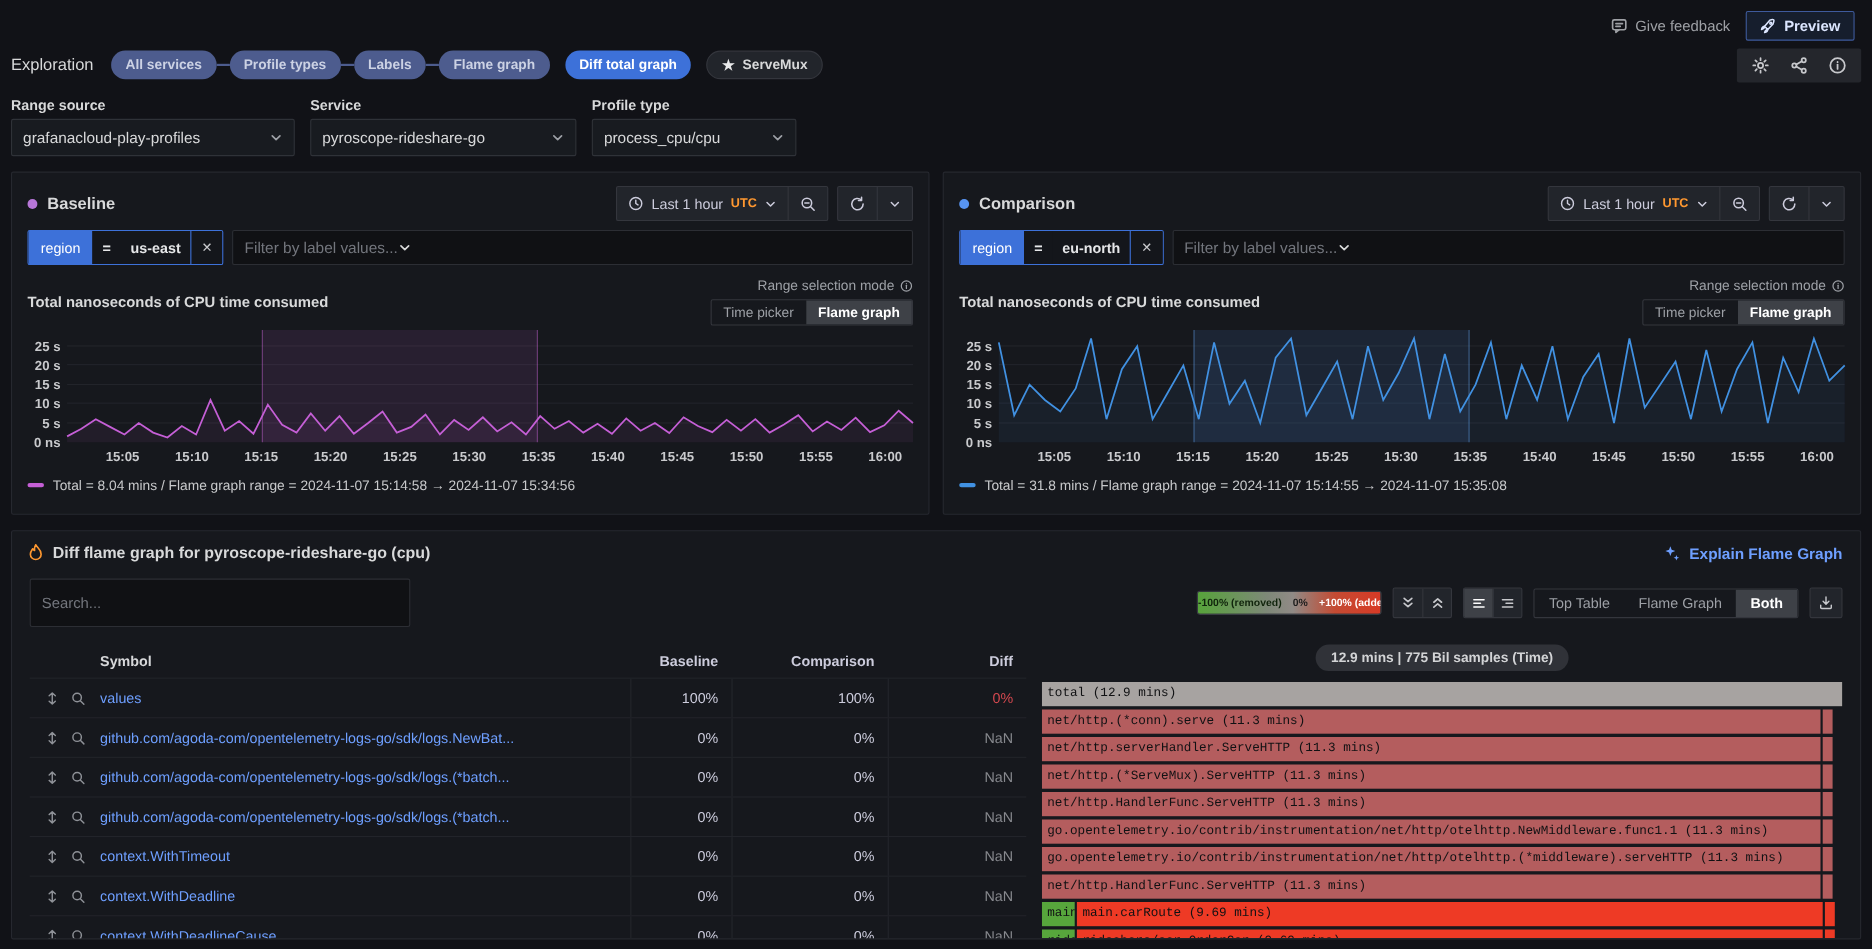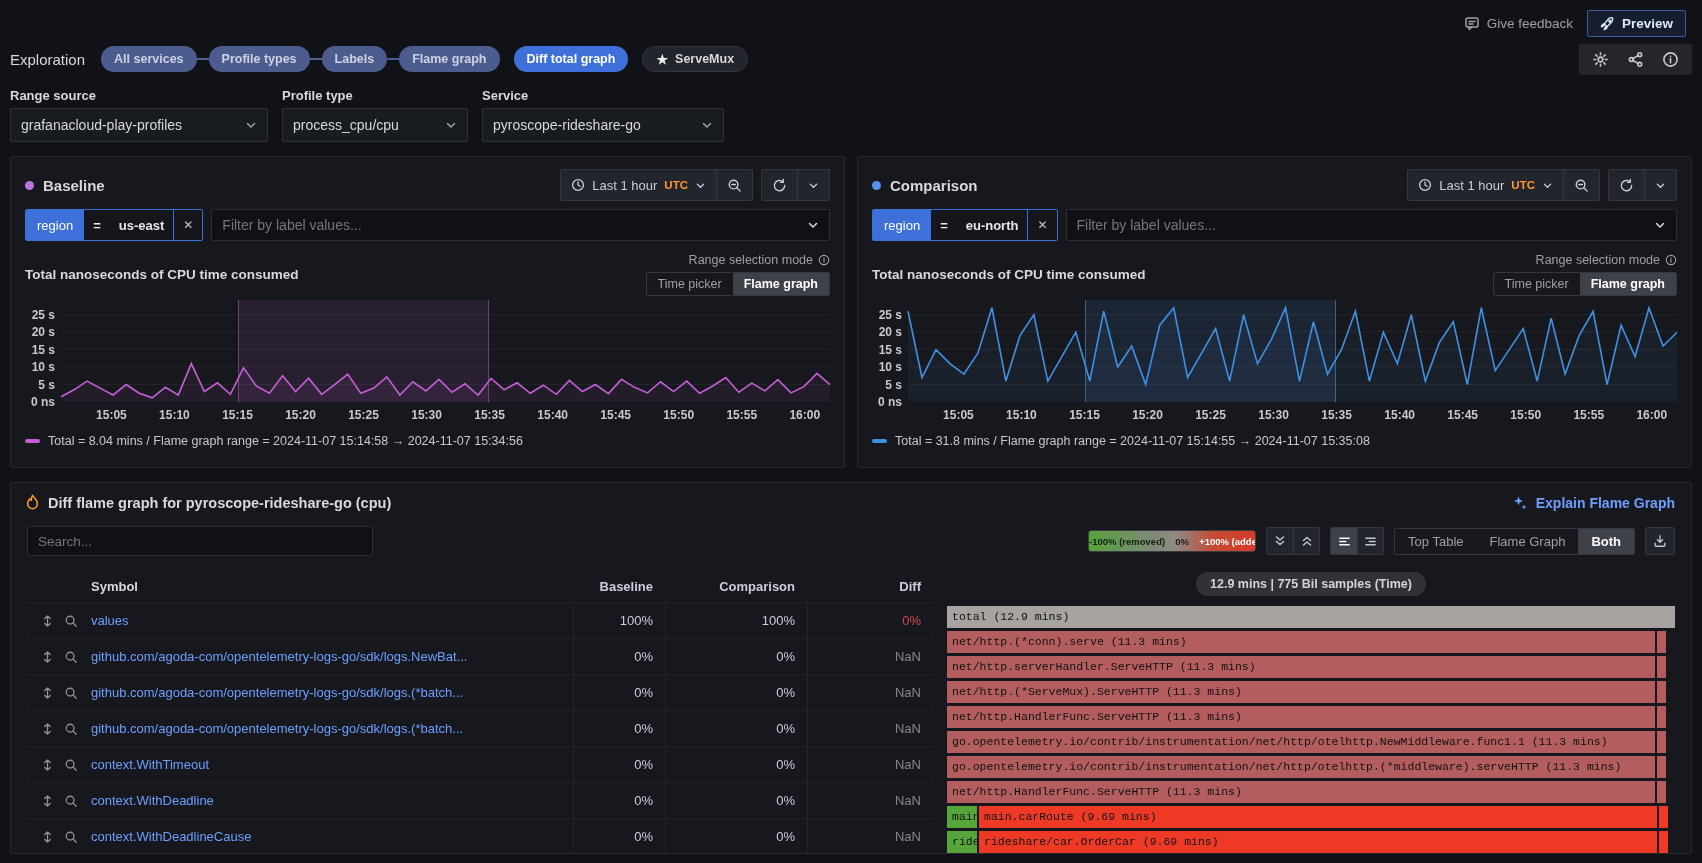--- a/index.html
+++ b/index.html
@@ -60,21 +60,21 @@
   .gbtn + .gbtn { border-left:1px solid #34363d; }
   .utc { color:#ff9830; font-size:11.5px; font-weight:700; }
   .tp-gap { width:8px; }
   .filter-row { display:flex; padding:0 14px; gap:0; }
   .chip { display:flex; align-items:stretch; height:32px; border:1px solid #3d71d9; border-radius:2px; overflow:hidden; }
   .chip-key { background:#3d71d9; color:#fff; display:flex; align-items:center; padding:0 11px; font-size:13px; font-weight:500; }
   .chip-op,.chip-val { background:#14161b; color:#e6e7e9; display:flex; align-items:center; padding:0 9px; font-size:13px; font-weight:600; }
   .chip-x { background:#14161b; border-left:1px solid #3d71d9; color:#c9cacd; display:flex; align-items:center;
     padding:0 9px; font-size:12px; cursor:pointer; }
   .filter-input { flex:1; margin-left:8px; height:32px; background:#101114; border:1px solid #2c2e34; border-radius:2px;
-    display:flex; align-items:center; justify-content:space-between; padding:0 10px; cursor:text; }
+    display:flex; align-items:center; justify-content:flex-start; padding:0 10px; cursor:text; }
   .placeholder { color:#73767d; font-size:14px; }
   .chart-head { display:flex; align-items:flex-start; padding:12px 14px 0 14px; }
   .chart-title { font-size:13.5px; font-weight:700; margin-top:14px; }
   .range-col { margin-left:auto; display:flex; flex-direction:column; align-items:flex-end; gap:5px; }
   .range-label { display:flex; align-items:center; gap:5px; color:#9da0a6; font-size:12.5px; }
   .toggle-group { display:flex; border:1px solid #34363d; border-radius:2px; overflow:hidden; }
   .tbtn { padding:4px 11px; font-size:12.5px; color:#9da0a6; cursor:pointer; background:transparent; }
   .tbtn.on { background:#3e4147; color:#fff; font-weight:600; }
   .chart { display:flex; padding:10px 14px 0 6px; }
   .ylabels { width:44px; position:relative; height:96px; }
@@ -89,21 +89,21 @@
   .dash { width:15px; height:4px; border-radius:2px; }
 
   
   .diffpanel { margin-top:14px; background:#16181d; border:1px solid #26282f; border-radius:2px;
     height:372px; display:flex; flex-direction:column; }
   .diff-head { display:flex; align-items:center; padding:11px 16px 9px 14px; }
   .diff-title { font-size:14.5px; font-weight:700; margin-left:8px; }
   .explain { margin-left:auto; display:flex; align-items:center; gap:8px; color:#6e9fff; font-size:14px;
     font-weight:600; cursor:pointer; }
   .diff-toolbar { display:flex; align-items:center; padding:6px 16px 12px 16px; }
-  .search { width:346px; height:30px; background:#101114; border:1px solid #2c2e34; border-radius:2px;
+  .search { width:346px; height:44px; background:#101114; border:1px solid #2c2e34; border-radius:2px;
     color:#d8d9da; font-size:13.5px; padding:8px 10px; font-family:"Liberation Sans",sans-serif; }
   .search::placeholder { color:#73767d; }
   .tb-right { margin-left:auto; display:flex; align-items:center; gap:10px; }
   .scale { display:flex; height:22px; width:168px; border:1px solid #3a3d44; border-radius:3px; overflow:hidden;
     background:linear-gradient(90deg,#57a33b 0%,#7e8878 38%,#908a86 52%,#c44b33 75%,#d83a26 100%);
     align-items:center; font-size:9.5px; font-weight:700; }
   .scale span { flex:1; text-align:center; white-space:nowrap; }
   .sc-rem { color:#10240c; } .sc-zero { color:#1d1d1d; flex:0 0 34px !important; } .sc-add { color:#fff; }
   .mini-group { display:flex; border:1px solid #34363d; border-radius:2px; overflow:hidden; background:#22252b; }
   .mbtn { width:26px; height:26px; display:flex; align-items:center; justify-content:center; color:#c7c8cc; cursor:pointer; }
@@ -218,34 +218,34 @@
       <div class="select w-ds">
         <span>grafanacloud-play-profiles</span>
         <span class="chev">
             <svg class="ic" width="12" height="12" viewBox="0 0 12 12">
               <path d="M2.5 4.5L6 8l3.5-3.5"></path>
             </svg>
           </span>
       </div>
     </div>
     <div class="field">
-      <div class="field-label">Profile type</div>
-      <div class="select w-pt">
-        <span>process_cpu/cpu</span>
+      <div class="field-label">Service</div>
+      <div class="select w-sv">
+        <span>pyroscope-rideshare-go</span>
         <span class="chev">
             <svg class="ic" width="12" height="12" viewBox="0 0 12 12">
               <path d="M2.5 4.5L6 8l3.5-3.5"></path>
             </svg>
           </span>
       </div>
     </div>
     <div class="field">
-      <div class="field-label">Service</div>
-      <div class="select w-sv">
-        <span>pyroscope-rideshare-go</span>
+      <div class="field-label">Profile type</div>
+      <div class="select w-pt">
+        <span>process_cpu/cpu</span>
         <span class="chev">
             <svg class="ic" width="12" height="12" viewBox="0 0 12 12">
               <path d="M2.5 4.5L6 8l3.5-3.5"></path>
             </svg>
           </span>
       </div>
     </div>
   </div>
 
   <div class="panels">

